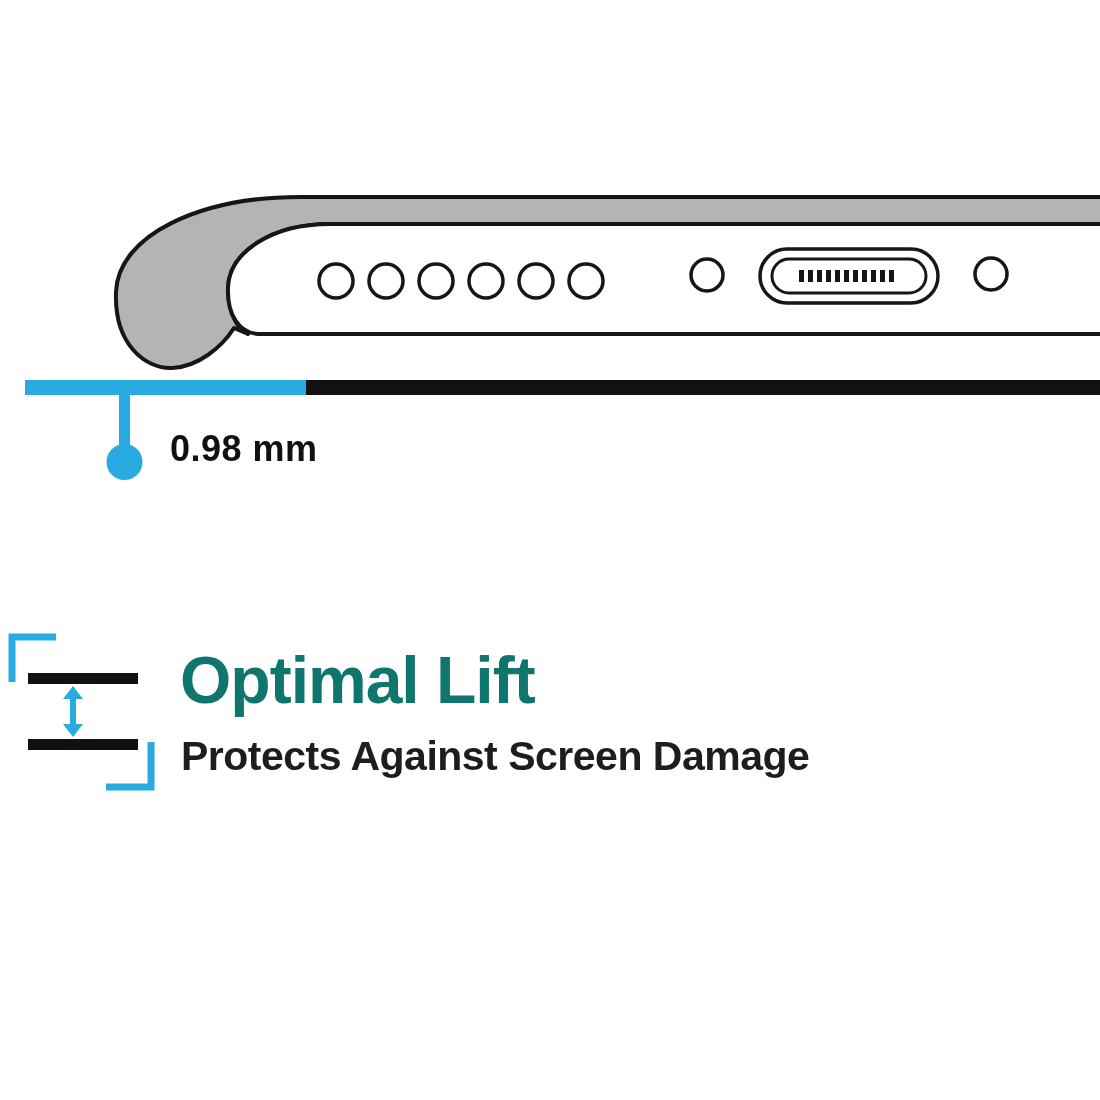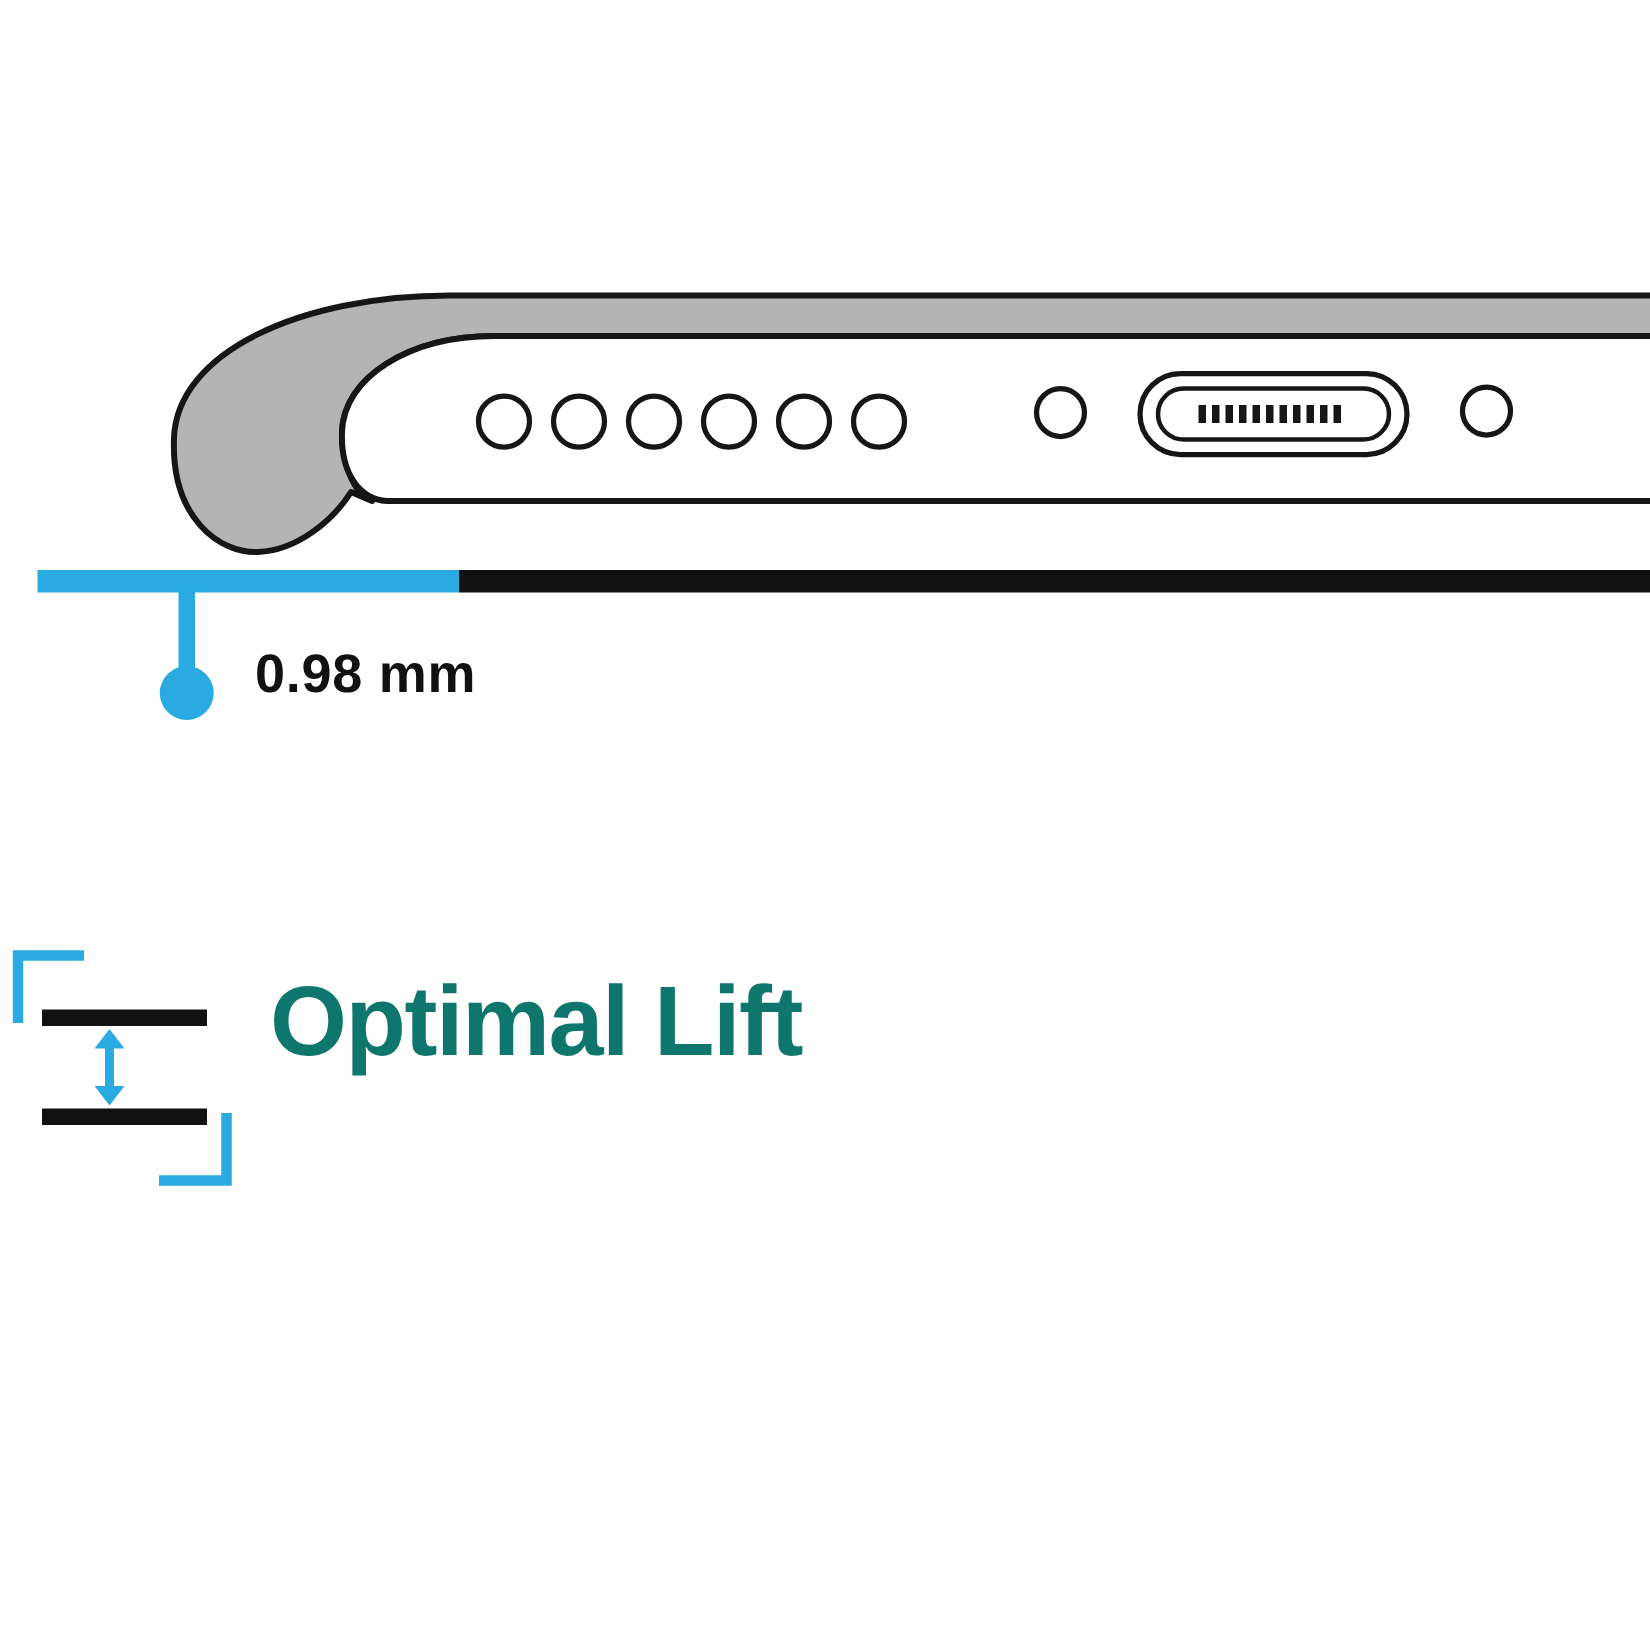--- a/index.html
+++ b/index.html
@@ -132,14 +132,15 @@
     <rect x="28" y="113" width="110" height="11" fill="#111111"></rect>
 
     <g stroke="#29abe2" fill="#29abe2">
       <line x1="73" y1="70" x2="73" y2="101" stroke-width="6"></line>
       <polygon points="73,60 63,73 83,73" stroke="none"></polygon>
       <polygon points="73,111 63,98 83,98" stroke="none"></polygon>
     </g>
   </svg>
 
   <div class="title">Optimal Lift</div>
+  <div class="subtitle">Protects Against Screen Damage</div>
 
 </div>
 
 </body></html>

